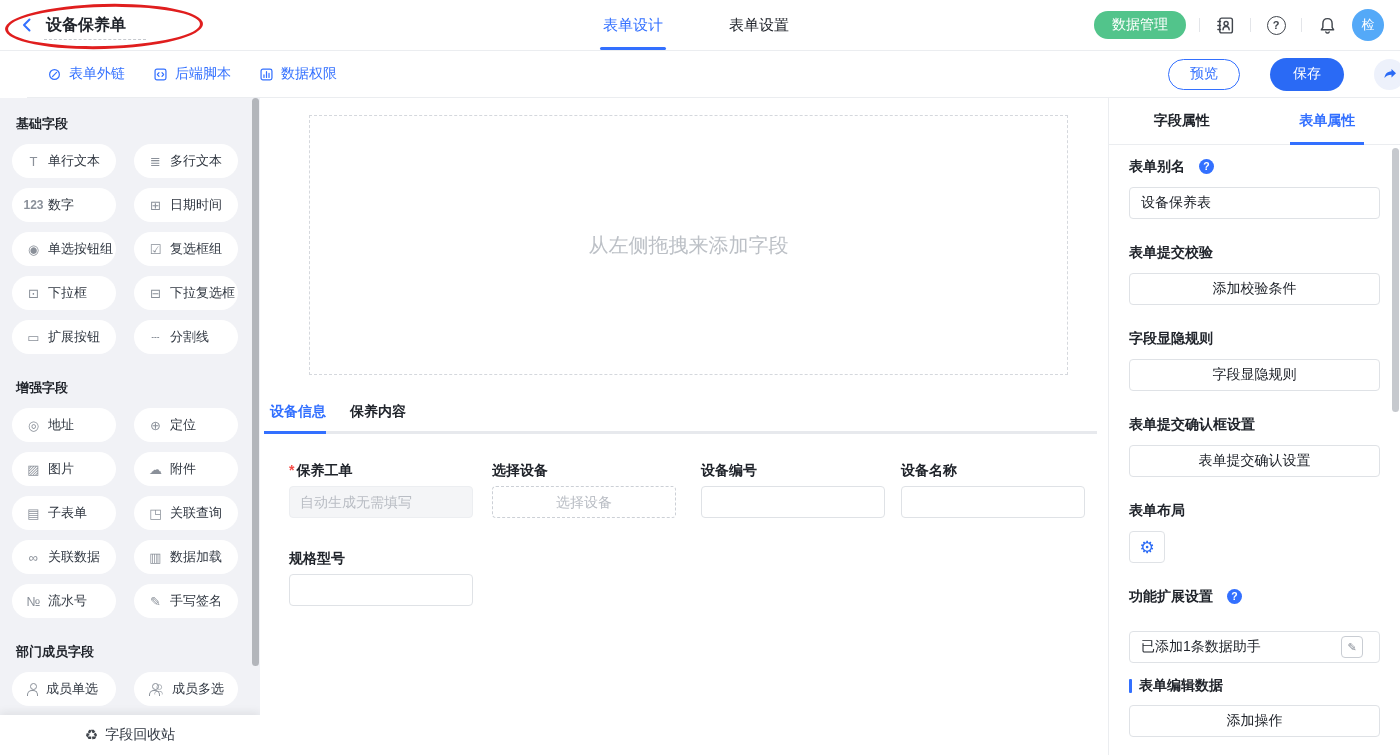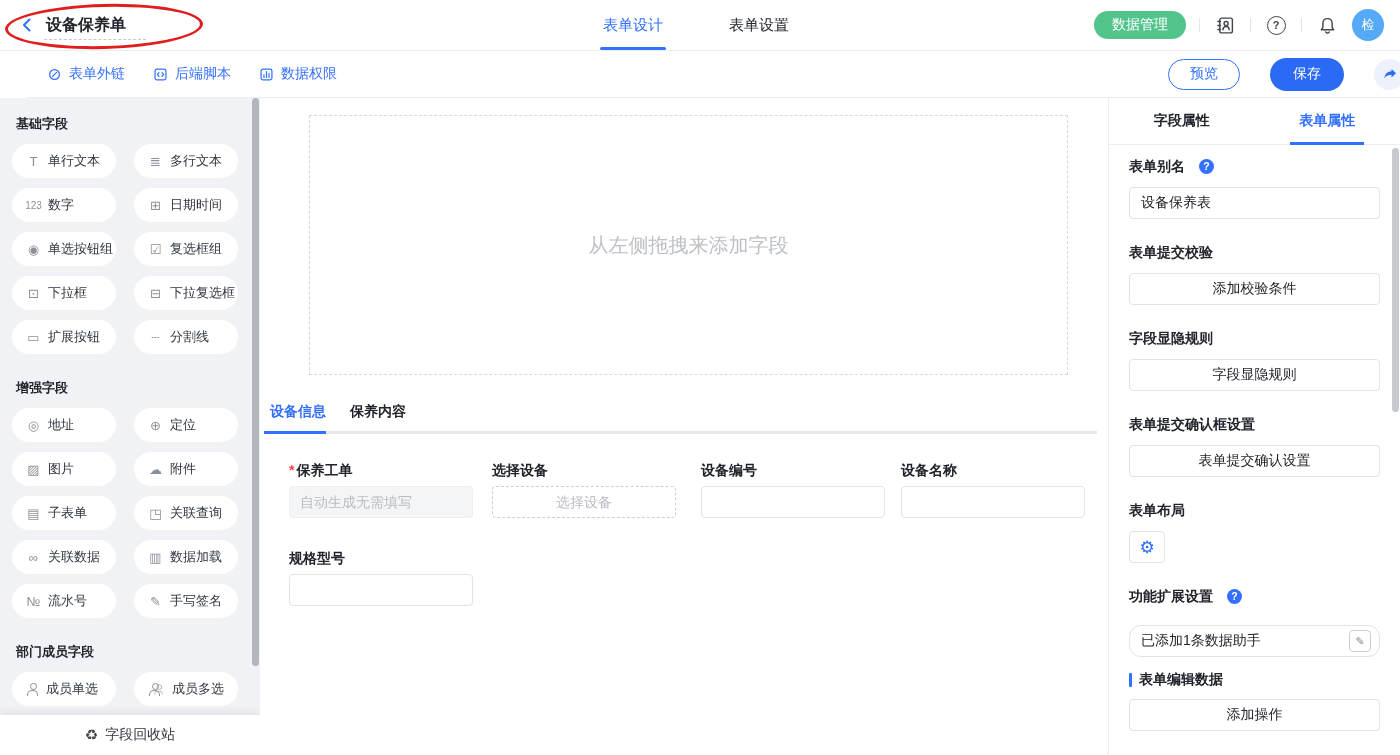--- a/index.html
+++ b/index.html
@@ -41,21 +41,21 @@
        align-items:center;justify-content:center;cursor:pointer;}
 
   
   .sidebar{position:absolute;left:0;top:98px;width:260px;height:657px;background:#f1f2f6;overflow:hidden;}
   .section-title{font-size:13px;font-weight:700;color:#20242b;margin:16px 0 11px 16px;line-height:19px;}
   .section-title.mt{margin-top:14px;}
   .chip-grid{display:flex;flex-wrap:wrap;padding-left:12px;}
   .chip{width:104px;height:34px;background:#fff;border-radius:17px;display:flex;align-items:center;
        padding-left:13px;box-sizing:border-box;margin:0 18px 10px 0;cursor:grab;}
   .chip .g{width:17px;margin-right:6px;color:#8a9099;font-size:13px;display:flex;align-items:center;justify-content:center;flex:none;}
-  .chip .g.num{font-size:10px;font-weight:400;}
+  .chip .g.num{font-size:12px;font-weight:700;}
   .chip .lbl{font-size:13px;color:#2f3640;white-space:nowrap;}
   .icon-person{position:relative;width:15px;height:13px;flex:none;}
   .icon-person::before{content:"";position:absolute;left:4.5px;top:0;width:5px;height:5px;border:1.4px solid #8a9099;border-radius:50%;}
   .icon-person::after{content:"";position:absolute;left:2px;bottom:0;width:9px;height:4.5px;border:1.4px solid #8a9099;
        border-bottom:none;border-radius:5px 5px 0 0;}
   .icon-people{position:relative;width:19px;height:13px;flex:none;}
   .icon-people .icon-person{position:absolute;top:0;}
   .icon-people .p1{left:0;}
   .icon-people .p2{right:0;transform:scale(.8);opacity:.8;}
   .chip .iconwrap{margin-right:6px;display:flex;}
@@ -107,22 +107,22 @@
   .p-select{flex:1;height:32px;border:1px solid #dfe2e6;border-radius:4px;display:flex;align-items:center;
        justify-content:space-between;padding:0 12px;font-size:14px;cursor:pointer;box-sizing:border-box;background:#fff;}
   .chev{width:7px;height:7px;border-right:1.6px solid #9aa0a8;border-bottom:1.6px solid #9aa0a8;
        transform:rotate(45deg);margin-top:-4px;}
   .gear-btn{width:36px;height:32px;border:1px solid #dfe2e6;border-radius:4px;background:#fff;display:flex;
        align-items:center;justify-content:center;cursor:pointer;flex:none;}
   .gear-glyph{color:#2a6af5;font-size:17px;line-height:1;}
   .sub-label{display:flex;align-items:center;gap:7px;font-size:14px;font-weight:700;margin-top:10px;height:18px;}
   .sub-label.second{margin-top:14px;}
   .sub-bar{width:3px;height:14px;background:#3370ff;border-radius:1px;flex:none;}
-  .data-box{margin-top:20px;height:32px;border:1px solid #dfe2e6;border-radius:12px;display:flex;align-items:center;
-       justify-content:space-between;padding:0 8px 0 11px;box-sizing:border-box;}
+  .data-box{margin-top:26px;height:32px;border:1px solid #dfe2e6;border-radius:4px;display:flex;align-items:center;
+       justify-content:space-between;padding:0 16px 0 11px;box-sizing:border-box;}
   .data-box .txt{font-size:14px;color:#20242b;}
   .edit-box{width:20px;height:20px;border:1px solid #c9cdd3;border-radius:4px;display:flex;align-items:center;
        justify-content:center;color:#878d96;font-size:11px;cursor:pointer;}
   .btn-mt10{margin-top:10px;}
   .panel-scroll{position:absolute;left:1392px;top:148px;width:7px;height:264px;background:#c6c9ce;border-radius:4px;cursor:pointer;}
 </style>
 </head>
 <body>
 
 <div class="app">

